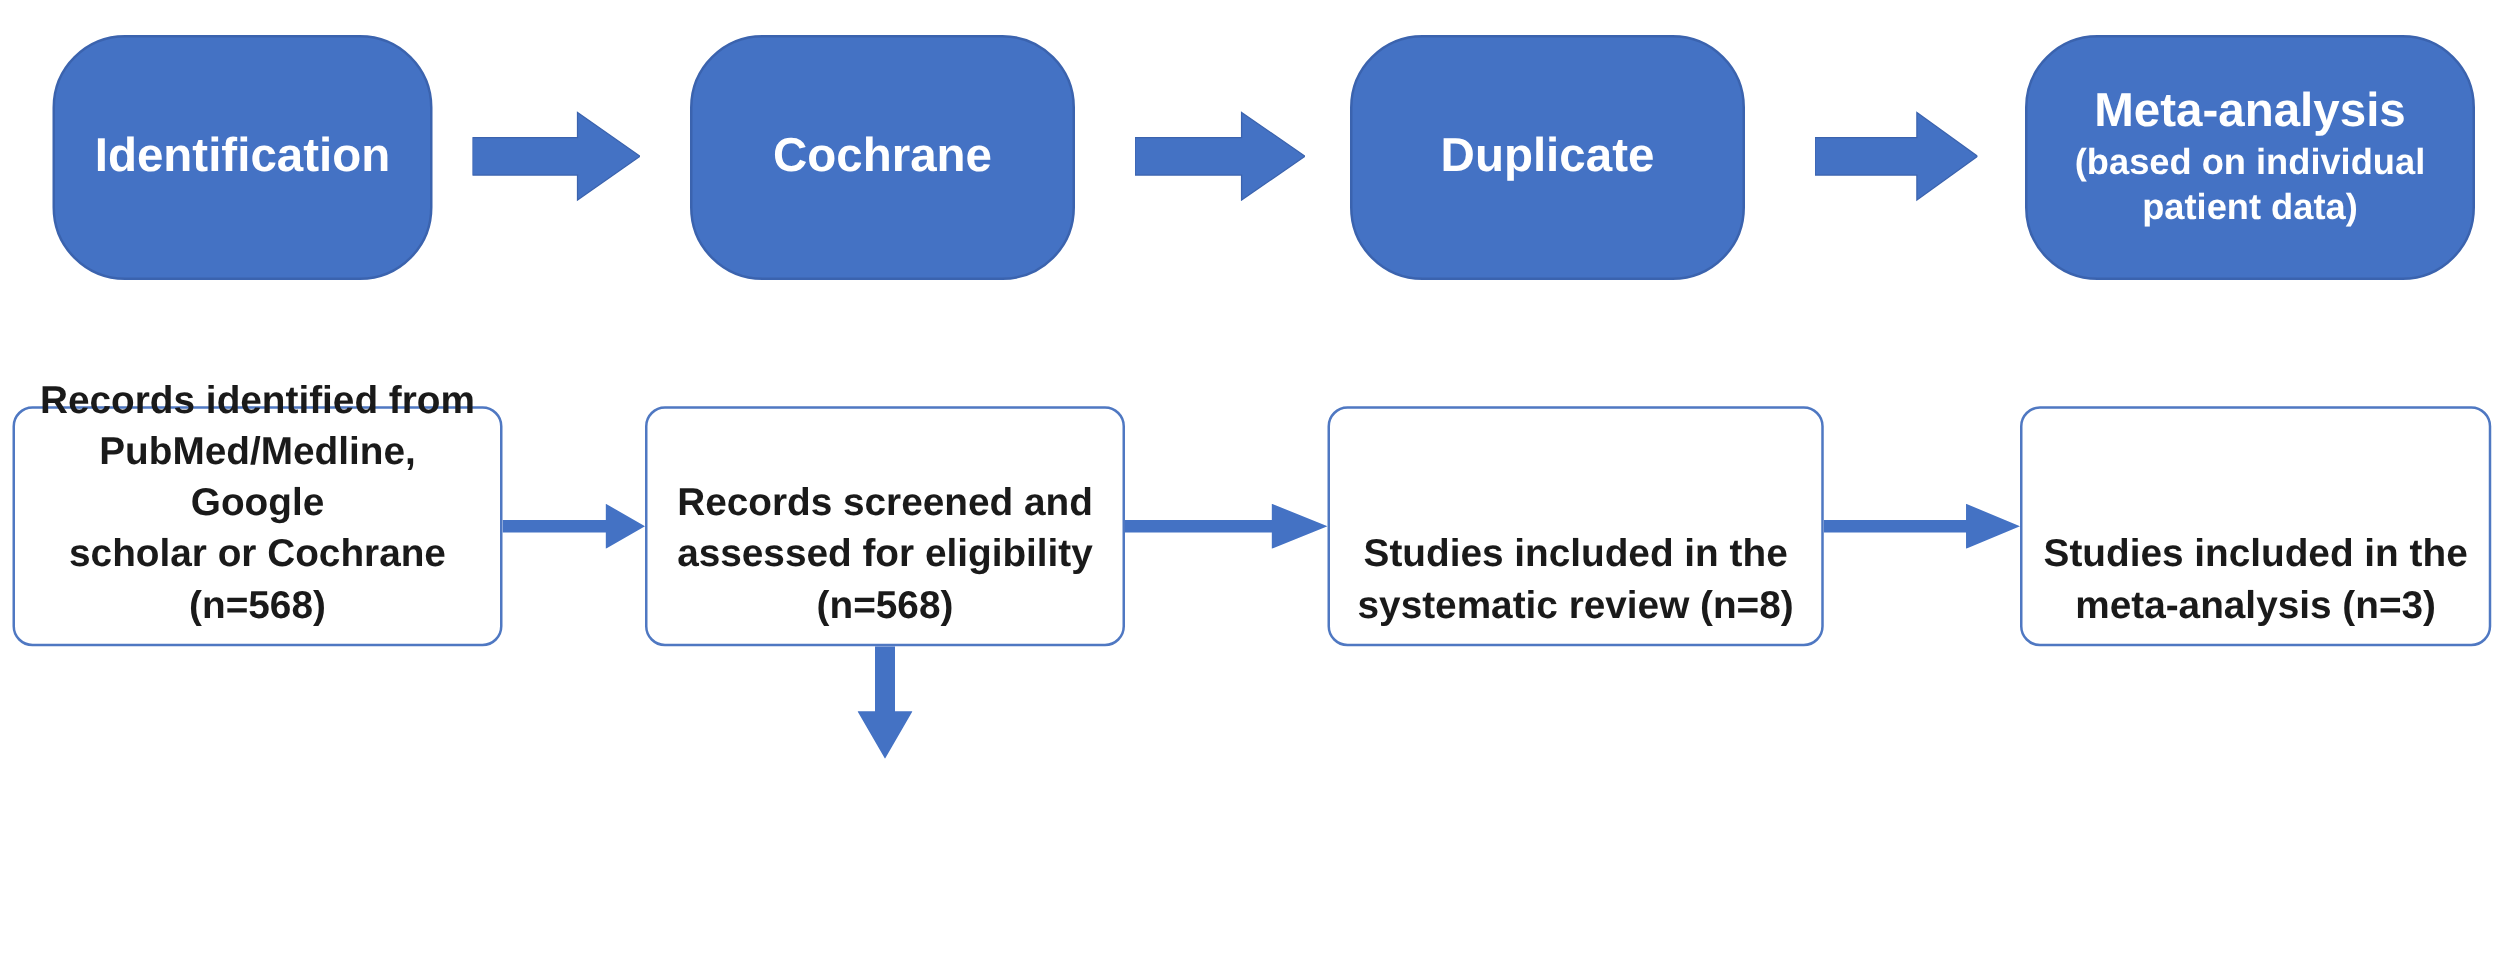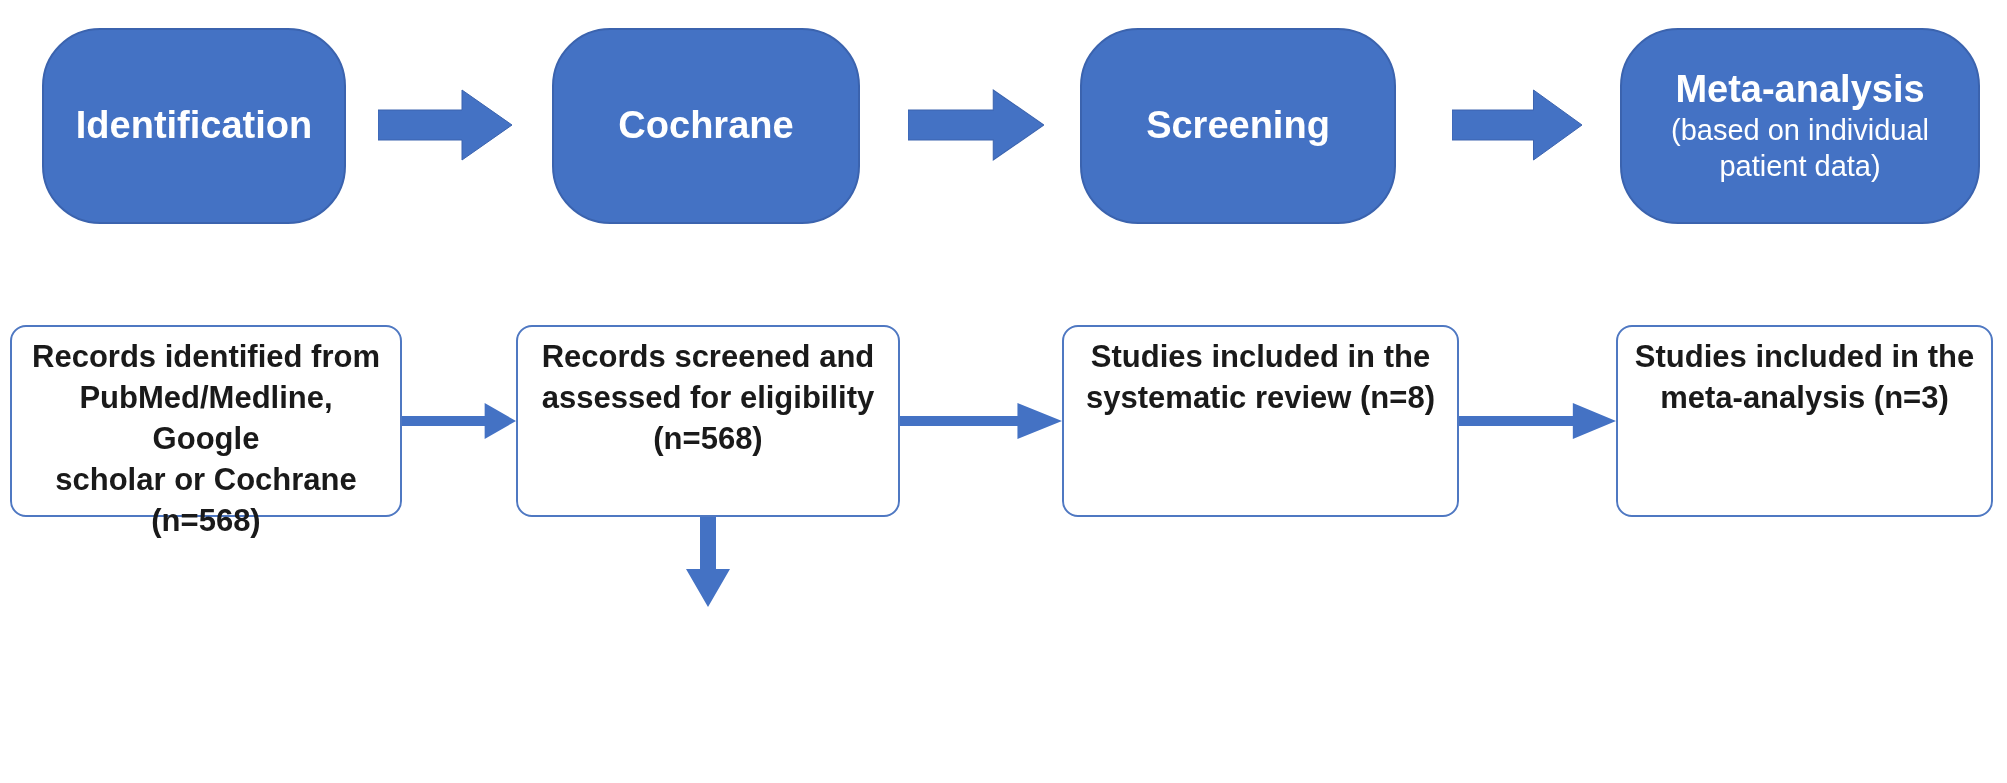--- a/index.html
+++ b/index.html
@@ -23,29 +23,29 @@
   .stage{
     position:absolute;
     background:var(--accent);
     border:2px solid var(--accent-dark);
     border-radius:58px;
     display:flex;flex-direction:column;align-items:center;justify-content:center;
     color:var(--stage-text);
     text-align:center;
   }
   .stage-label{font-size:38px;font-weight:700;line-height:1.15;white-space:pre-line;}
-  .stage-sublabel{font-size:29px;font-weight:400;line-height:1.22;white-space:pre-line;margin-top:2px;}
+  .stage-sublabel{font-size:29px;font-weight:700;line-height:1.22;white-space:pre-line;margin-top:2px;}
 
   
   .flowbox{
     position:absolute;
     background:var(--box-bg);
     border:2px solid var(--box-border);
     border-radius:16px;
-    display:flex;align-items:flex-start;justify-content:center;
+    display:flex;align-items:flex-end;justify-content:center;
     color:var(--body-text);
     text-align:center;
     padding:10px 14px;
   }
   .flowbox-text{font-size:31px;font-weight:700;line-height:1.32;white-space:pre-line;}
 
   
   .arrow{position:absolute;display:block;}
   .arrow polygon{fill:var(--accent);}
   .block-arrow polygon{stroke:var(--accent-dark);stroke-width:1;}
@@ -91,21 +91,21 @@
 
   <div class="stage" id="stage-screening">
     <div class="stage-label">Cochrane</div>
   </div>
 
   <svg class="arrow block-arrow" id="arrow-top-2" viewBox="0 0 134 84" preserveAspectRatio="none">
     <polygon points="0,27 84,27 84,7 134,42 84,77 84,57 0,57"></polygon>
   </svg>
 
   <div class="stage" id="stage-inclusion">
-    <div class="stage-label">Screening</div>
+    <div class="stage-label">Duplicate</div>
   </div>
 
   <svg class="arrow block-arrow" id="arrow-top-3" viewBox="0 0 134 84" preserveAspectRatio="none">
     <polygon points="0,27 84,27 84,7 134,42 84,77 84,57 0,57"></polygon>
   </svg>
 
   <div class="stage" id="stage-meta-analysis">
     <div class="stage-label">Meta-analysis</div>
     <div class="stage-sublabel">(based on individual
 patient data)</div>

